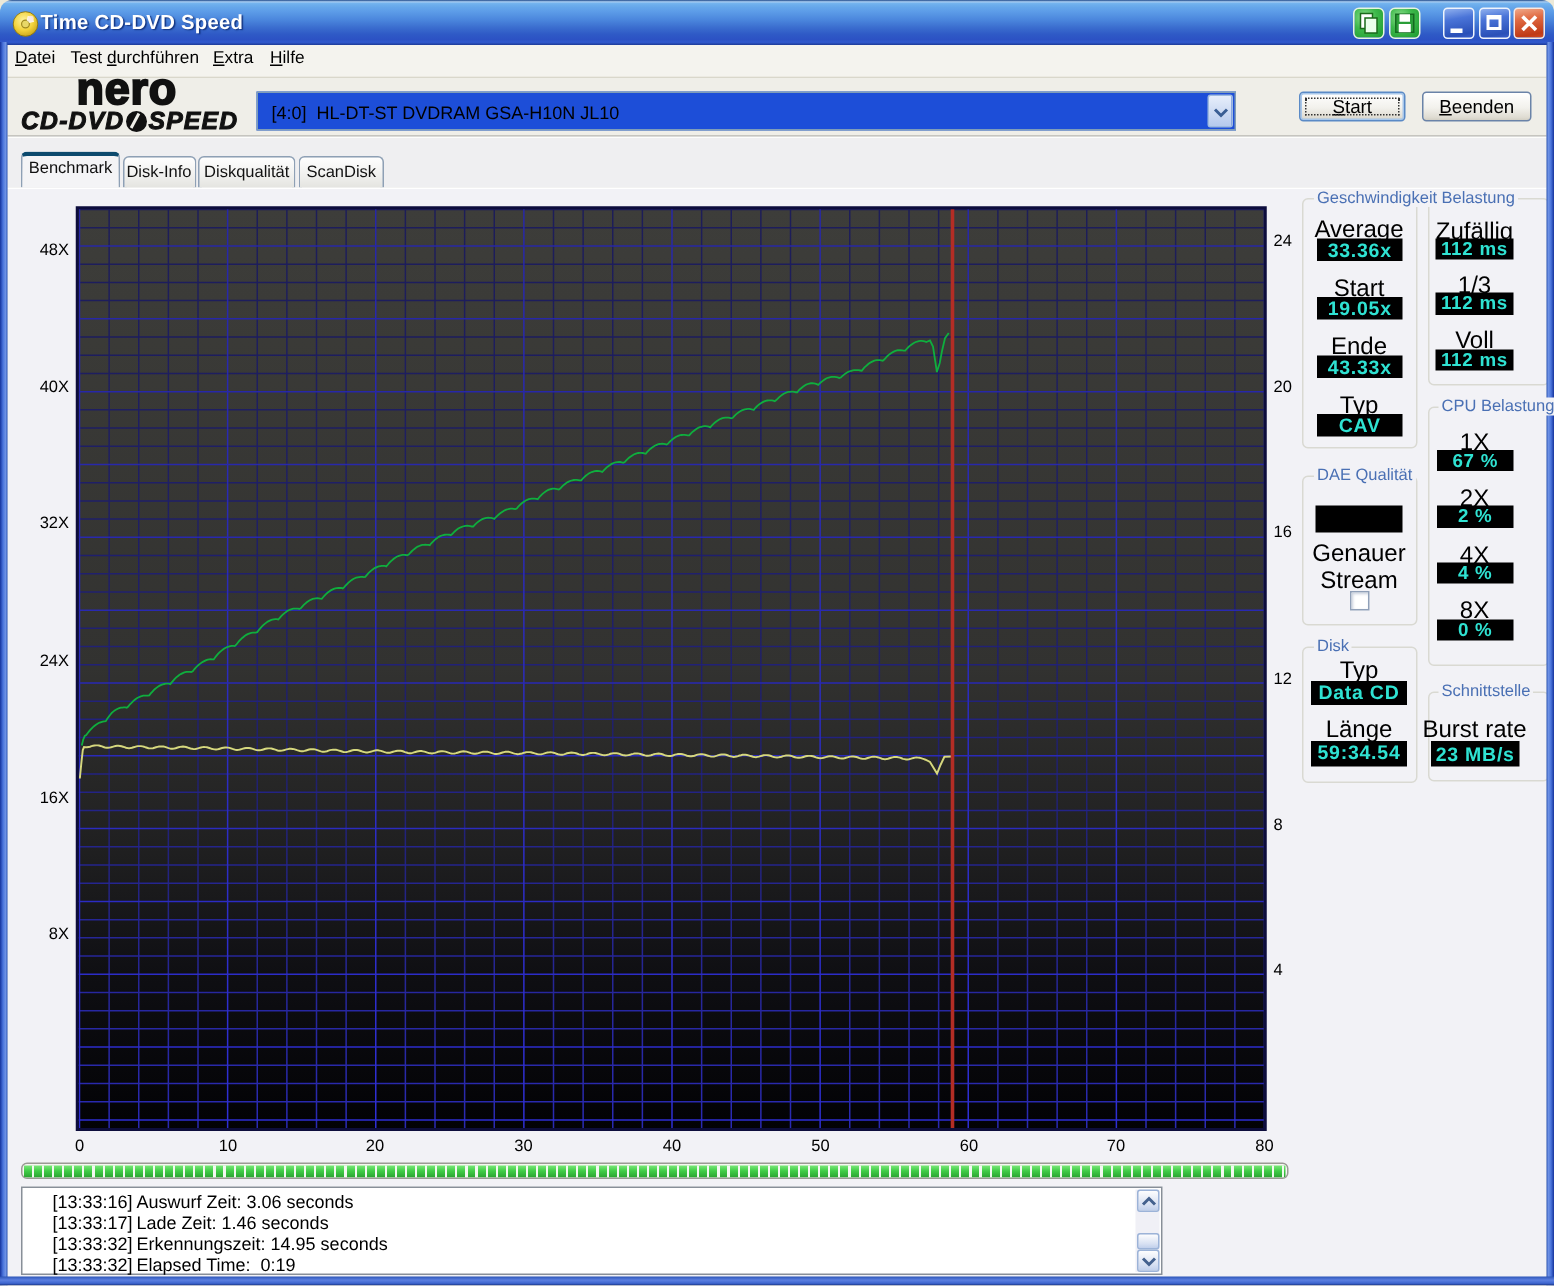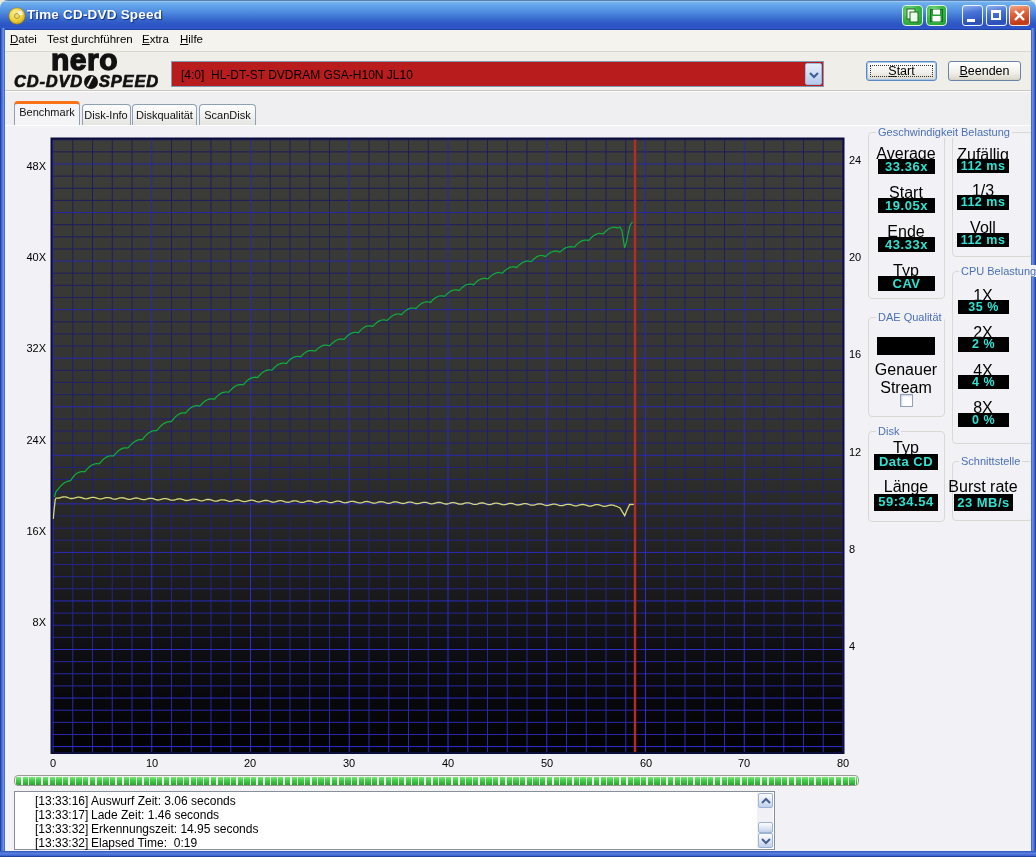--- a/index.html
+++ b/index.html
@@ -20,21 +20,21 @@
 .cbtn {position:absolute;top:5px;width:21px;height:21px;border-radius:3px;border:1px solid #fff}
 .gbtn {position:absolute;top:5px;width:21px;height:21px;border-radius:4px;border:1px solid #e6f5e0;
  background:radial-gradient(circle at 35% 30%,#8fe08f 0%,#3db84b 45%,#1c9a2e 100%)}
 
 .menubar {position:absolute;left:5px;top:30px;width:1026px;height:21px;background:#f4f3ee;
  font-size:11.5px;color:#000}
 .menubar span {position:absolute;top:3px}
 .toolbar {position:absolute;left:5px;top:51px;width:1026px;height:39px;
  background:#efeee8;border-top:1px solid #d9d7cb}
 u {text-decoration:underline}
-.combo {position:absolute;left:171px;top:61px;width:653px;height:26px;background:#b91c1c;
+.combo {position:absolute;left:171px;top:61px;width:653px;height:26px;background:#1d4ed8;
  border:1px solid #7f9db9;font-size:12px;color:#000}
 .combo .txt {position:absolute;left:9px;top:6px}
 .cobtn {position:absolute;right:1px;top:1px;width:17px;height:22px;border-radius:2px;
  background:linear-gradient(180deg,#e6eefb,#cfdcf3 50%,#b6caed);border:1px solid #9ebadf}
 .cobtn svg {position:absolute;left:2px;top:5px}
 .xpbtn {position:absolute;width:71px;height:20px;border:1px solid #6a83a8;border-radius:3px;
  background:linear-gradient(180deg,#ffffff,#f2f1ec 55%,#dfdcd2 90%,#d2cfc4);
  font-size:12.5px;text-align:center;line-height:18px;color:#000}
 
 .tabstrip {position:absolute;left:5px;top:90px;width:1026px;height:34.5px;background:#efeff1;border-top:1px solid #c6c5bf;box-shadow:inset 0 1px 0 #fdfdfb}
@@ -204,21 +204,21 @@
 <div class="lbl" style="left:923px;top:145.5px;width:120px">Zufällig</div>
 <div class="lcd" style="left:957px;top:158.5px;width:52px;height:14.5px;font-size:12.5px;line-height:14.5px">112 ms</div>
 <div class="lbl" style="left:923px;top:182px;width:120px">1/3</div>
 <div class="lcd" style="left:957px;top:195px;width:52px;height:14.5px;font-size:12.5px;line-height:14.5px">112 ms</div>
 <div class="lbl" style="left:923px;top:219px;width:120px">Voll</div>
 <div class="lcd" style="left:957px;top:232.5px;width:52px;height:14.5px;font-size:12.5px;line-height:14.5px">112 ms</div>
 <div class="grp" style="left:952px;top:270.5px;width:81px;height:173px">
     <span class="gt" style="left:6px;z-index:3">CPU Belastung</span>
   </div>
 <div class="lbl" style="left:923px;top:286.5px;width:120px">1X</div>
-<div class="lcd" style="left:958px;top:299.5px;width:51px;height:14.5px;font-size:12.5px;line-height:14.5px">35 %</div>
+<div class="lcd" style="left:958px;top:299.5px;width:51px;height:14.5px;font-size:12.5px;line-height:14.5px">67 %</div>
 <div class="lbl" style="left:923px;top:324px;width:120px">2X</div>
 <div class="lcd" style="left:958px;top:337px;width:51px;height:14.5px;font-size:12.5px;line-height:14.5px">2 %</div>
 <div class="lbl" style="left:923px;top:361.5px;width:120px">4X</div>
 <div class="lcd" style="left:958px;top:374.5px;width:51px;height:14.5px;font-size:12.5px;line-height:14.5px">4 %</div>
 <div class="lbl" style="left:923px;top:399px;width:120px">8X</div>
 <div class="lcd" style="left:958px;top:412.5px;width:51px;height:14.5px;font-size:12.5px;line-height:14.5px">0 %</div>
 <div class="grp" style="left:952px;top:461px;width:81px;height:59.5px">
     <span class="gt" style="left:6px;z-index:3">Schnittstelle</span>
   </div>
 <div class="lbl" style="left:923px;top:477.5px;width:120px">Burst rate</div>
@@ -248,21 +248,21 @@
           <path d="M2 2 L6 6 L10 2" stroke="#44618e" stroke-width="2" fill="none"></path>
         </svg>
       </div>
 </div>
 </div>
 
 <div class="tabstrip"></div>
 <div class="tab" style="left:81.5px;width:49px">Disk-Info</div>
 <div class="tab" style="left:132px;width:65px">Diskqualität</div>
 <div class="tab" style="left:199px;width:57px">ScanDisk</div>
-<div class="tab on" style="left:14px;width:66px;background:#f4f4f6;border-top:3px solid #f97316">Benchmark</div>
+<div class="tab on" style="left:14px;width:66px;background:#f4f4f6;border-top:3px solid #0c4a6e">Benchmark</div>
 
 <div class="toolbar"></div>
 <div class="abs" style="left:51px;top:43px;width:72px;text-align:left;font-weight:bold;font-size:30px;letter-spacing:0.5px;color:#111;-webkit-text-stroke:1.4px #111">nero</div>
 <div class="abs" style="left:14px;top:72px;width:150px;font-weight:bold;font-style:italic;font-size:16.5px;letter-spacing:0.8px;color:#111;-webkit-text-stroke:0.7px #111">CD-DVD<span style="display:inline-block;width:14px;height:14px;border-radius:50%;background:#111;position:relative;top:2px;margin:0 1px"><span style="position:absolute;left:5.5px;top:1px;width:2px;height:11px;background:#efeee8;transform:rotate(28deg)"></span></span>SPEED</div>
 <div class="combo">
     <span class="txt">[4:0]&nbsp;&nbsp;HL-DT-ST DVDRAM GSA-H10N JL10</span>
 <div class="cobtn">
       <svg width="12" height="12" viewBox="0 0 12 12">
         <path d="M2 4 L6 8 L10 4" stroke="#3a5e94" stroke-width="2" fill="none"></path>
       </svg>

